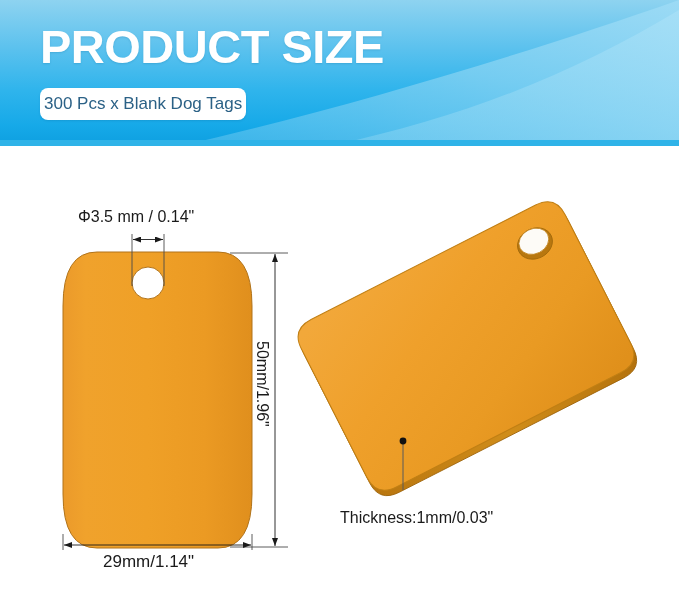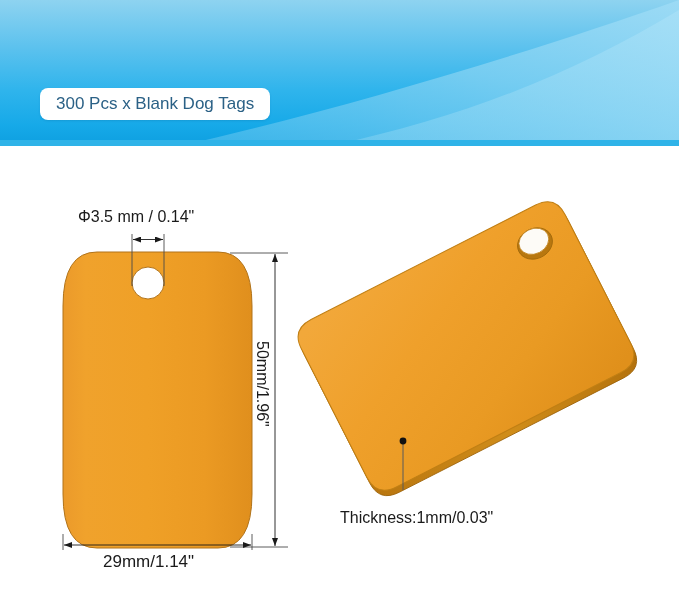--- a/index.html
+++ b/index.html
@@ -49,21 +49,21 @@
     letter-spacing: -0.5px;
     font-family: "Liberation Sans", sans-serif;
     white-space: nowrap;
     text-shadow: 0 1px 2px rgba(20,110,160,0.25);
   }
   #banner-pill {
     position: absolute;
     left: 40px;
     top: 88px;
     height: 32px;
-    padding: 0 16px;
+    padding: 0 4px;
     display: flex;
     align-items: center;
     background: #ffffff;
     border-radius: 8px;
     box-shadow: 0 1px 2px rgba(10,90,140,0.20);
   }
   #banner-pill-label {
     font-size: 17px;
     color: #2b6186;
     white-space: nowrap;
@@ -131,20 +131,21 @@
         <stop offset="0%" stop-color="#83d2f2" stop-opacity="0.5"></stop>
         <stop offset="100%" stop-color="#a8e0f7" stop-opacity="0.8"></stop>
       </linearGradient>
     </defs>
     <path d="M679,0 L679,146 L180,146 C330,112 520,56 679,0 Z" fill="url(#swooshGrad)"></path>
     <path d="M679,10 L679,146 L330,146 C470,116 580,70 679,10 Z" fill="url(#swooshGrad2)"></path>
   </svg>
 
   <div id="banner-bottom-band"></div>
 
+  <div id="banner-title">PRODUCT SIZE</div>
 
   <div id="banner-pill">
     <span id="banner-pill-label">300 Pcs x Blank Dog Tags</span>
   </div>
 </div>
 
 <div id="diagram">
 
   <svg id="diagram-svg" viewBox="0 0 679 451">
     <defs>

